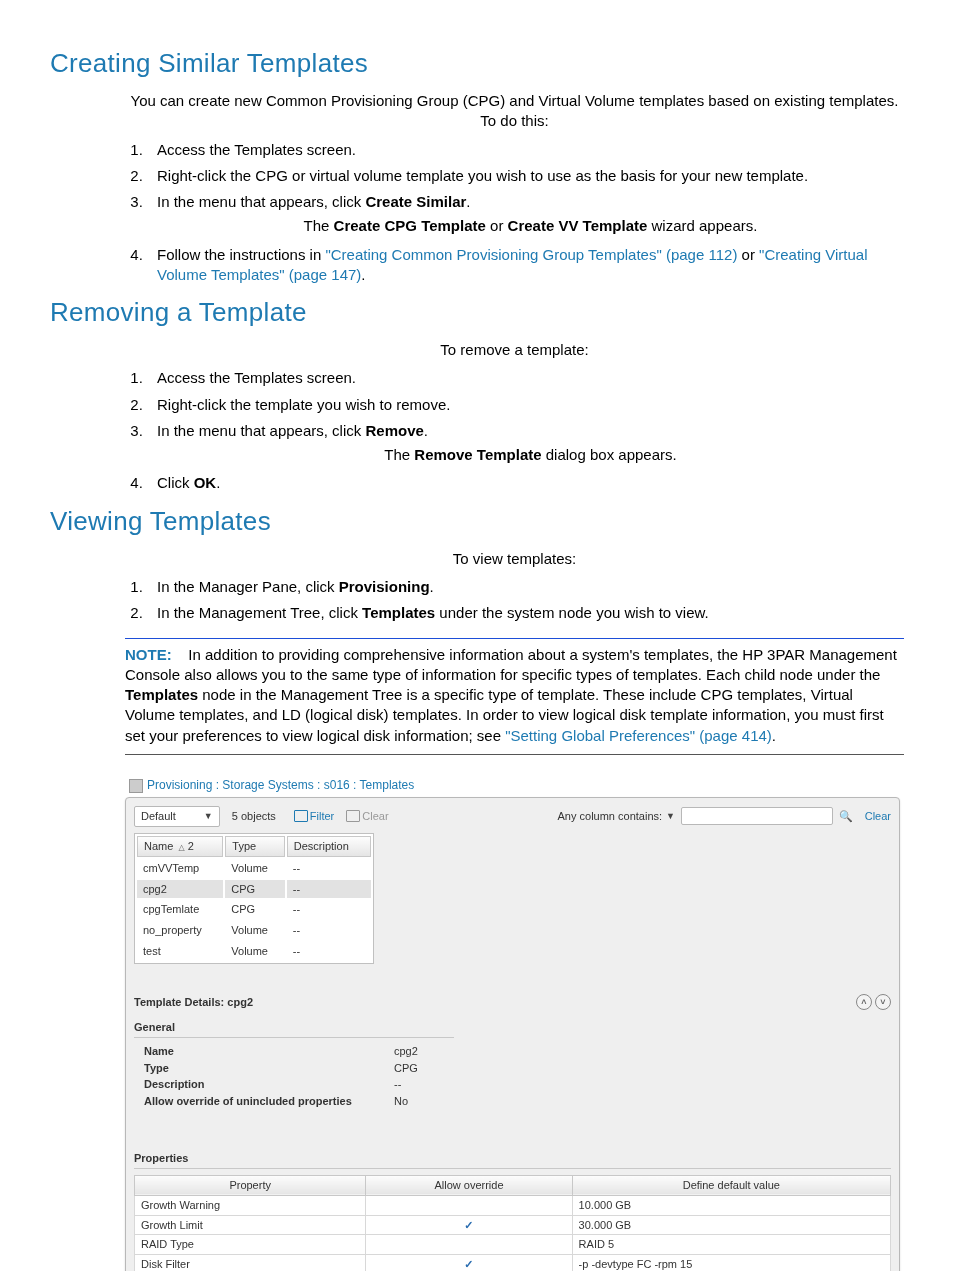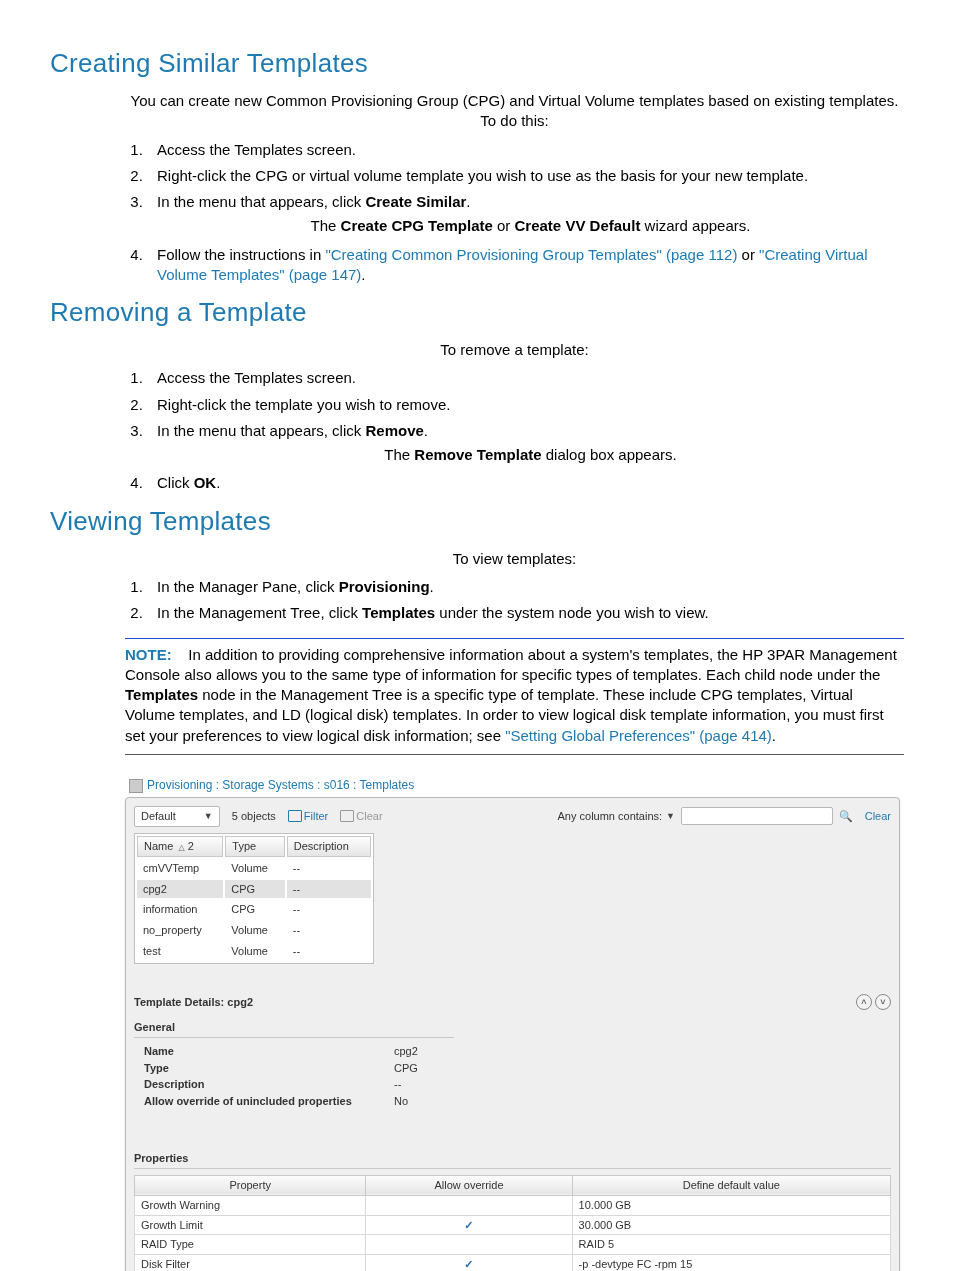--- a/index.html
+++ b/index.html
@@ -53,21 +53,21 @@
     padding: 8px 8px 14px 8px;
     box-shadow: 0 1px 2px rgba(0,0,0,0.15);
   }
   .toolbar { display:flex; align-items:center; gap:6px; margin-bottom:6px; }
   .dropdown {
     background:#fff; border:1px solid #b8b8b8; border-radius:2px;
     padding:2px 6px; display:flex; align-items:center; gap:28px;
   }
   .chev { font-size:9px; color:#444; }
   .toolbar .objects { margin-left:6px; color:#333; }
-  .filter-link { color:#1e7ab2; margin-left:6px; display:flex; align-items:center; gap:2px; }
+  .filter-link { color:#1e7ab2; margin-left:12px; display:flex; align-items:center; gap:2px; }
   .clear-link { color:#999; margin-left:6px; display:flex; align-items:center; gap:2px; }
   .icon-box { display:inline-block; width:12px; height:10px; border:1px solid currentColor; border-radius:1px; position:relative; }
   .spacer { flex:1; }
   .anycol { color:#333; display:flex; align-items:center; gap:4px; }
   .anycol-input {
     background:#fff; border:1px solid #b8b8b8; width:150px; height:16px; border-radius:2px;
   }
   .clear-r { color:#1e7ab2; margin-left:6px; }
 
   .grid {
@@ -117,21 +117,21 @@
 
 <h1>Creating Similar Templates</h1>
 <div class="body-indent">
   <p>You can create new Common Provisioning Group (CPG) and Virtual Volume templates based on existing templates. To do this:</p>
   <ol>
     <li>Access the Templates screen.</li>
     <li>Right-click the CPG or virtual volume template you wish to use as the basis for your new template.</li>
     <li>
       <span>In the menu that appears, click </span><strong>Create Similar</strong><span>.</span>
       <p class="step-sub">
-        <span>The </span><strong>Create CPG Template</strong><span> or </span><strong>Create VV Default</strong><span> wizard appears.</span>
+        <span>The </span><strong>Create CPG Template</strong><span> or </span><strong>Create VV Template</strong><span> wizard appears.</span>
       </p>
     </li>
     <li>
       <span>Follow the instructions in </span><a class="link">"Creating Common Provisioning Group Templates" (page 112)</a><span> or </span><a class="link">"Creating Virtual Volume Templates" (page 147)</a><span>.</span>
     </li>
   </ol>
 </div>
 
 <h1>Removing a Template</h1>
 <div class="body-indent">
@@ -209,21 +209,21 @@
             <td>cmVVTemp</td>
             <td>Volume</td>
             <td>--</td>
           </tr>
       <tr class="sel">
             <td>cpg2</td>
             <td>CPG</td>
             <td>--</td>
           </tr>
       <tr>
-            <td>information</td>
+            <td>cpgTemlate</td>
             <td>CPG</td>
             <td>--</td>
           </tr>
       <tr>
             <td>no_property</td>
             <td>Volume</td>
             <td>--</td>
           </tr>
       <tr>
             <td>test</td>

